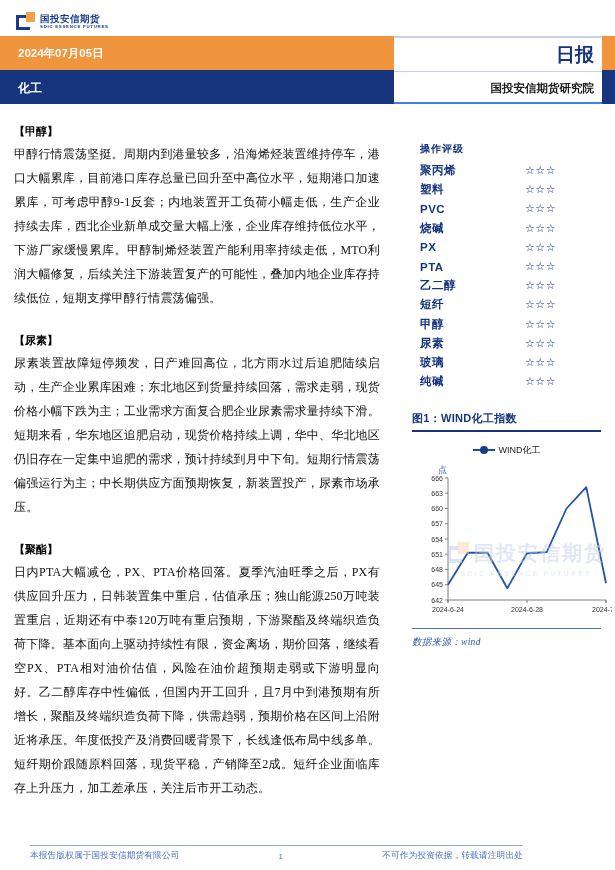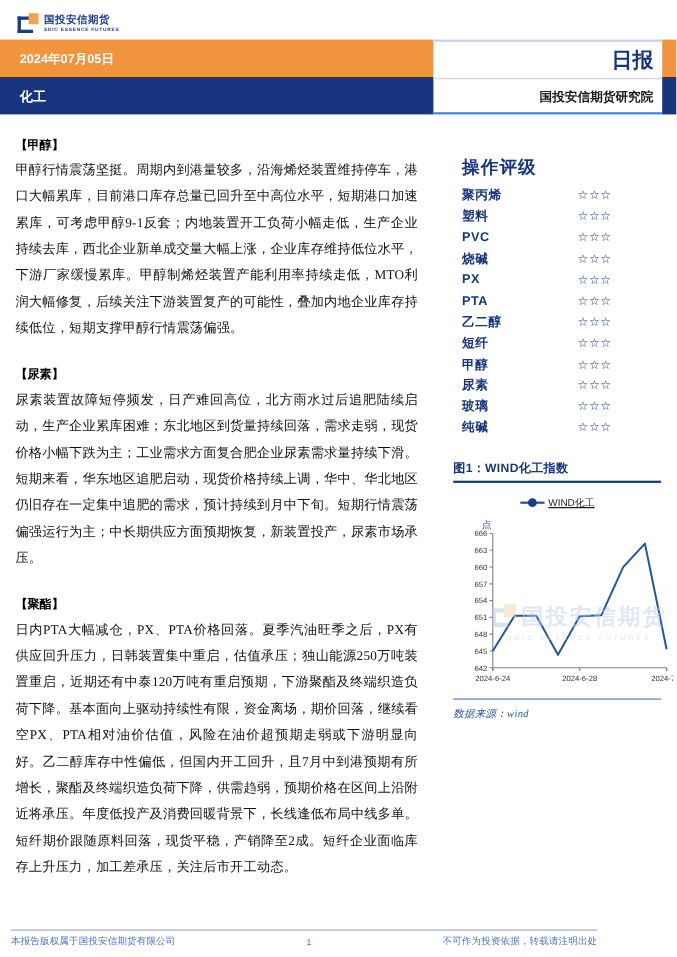--- a/index.html
+++ b/index.html
@@ -81,37 +81,37 @@
     font-size: 12px; line-height: 2.0; color: #111;
     text-align: justify; text-justify: inter-ideograph;
     letter-spacing: .2px;
   }
   .sec-gap { height: 17px; }
 
   
   .ratings { padding: 24px 0 0 28px; }
   .rat-title {
     font-family: "Liberation Sans", sans-serif;
-    font-size: 16px; font-weight: 700; color: #16357E; margin-bottom: 5px; letter-spacing: 1px;
+    font-size: 10px; font-weight: 700; color: #16357E; margin-bottom: 5px; letter-spacing: 1px;
   }
   .rat-row { display: flex; align-items: center; height: 19.2px; gap: 31px; }
   .rat-name {
     width: 74px; font-family: "Liberation Sans", sans-serif;
     font-size: 11.5px; font-weight: 700; color: #16357E; letter-spacing: .5px;
   }
   .rat-stars { font-size: 11px; color: #16357E; letter-spacing: .5px; }
 
   
   .chartcard { margin: 20px 14px 0 20px; position: relative; }
   .chart-title {
     font-family: "Liberation Sans", sans-serif;
     font-size: 11px; font-weight: 700; color: #16357E; letter-spacing: .3px;
   }
   .rule { height: 1.6px; background: #16357E; margin-top: 4px; }
-  .chart-area { position: relative; height: 193px; text-decoration: underline; }
+  .chart-area { position: relative; height: 193px; }
   .chart-legend {
     display: flex; align-items: center; justify-content: center; gap: 4px;
     padding-top: 12px; font-family: "Liberation Sans", sans-serif;
     font-size: 9px; color: #222;
   }
   .leg-line { width: 22px; height: 2px; background: #1F4FA8; position: relative; }
   .leg-line::after {
     content: ""; position: absolute; left: 7px; top: -3px;
     width: 8px; height: 8px; border-radius: 50%; background: #163E86;
   }
@@ -133,21 +133,21 @@
   }
   .wm-row { display: flex; align-items: center; justify-content: center; gap: 5px; }
   .wm-mark { width: 22px; height: 22px; position: relative; }
   .wm-mark .wb { position: absolute; left:0; top:4px; width: 15px; height: 17px;
      border: 4px solid #b9c6e3; border-right: none; }
   .wm-mark .wo { position: absolute; right: 0; top: 0; width: 11px; height: 12px; background: #f6d4a8; }
   .wm-cn { font-family: "Liberation Sans", sans-serif; font-size: 20px; font-weight: 700; color: #c3cee6; letter-spacing: 2px; }
   .wm-en { font-family: "Liberation Sans", sans-serif; font-size: 6.4px; font-weight: 700; color: #d3dbec; letter-spacing: 2.6px; margin-top: 3px; }
 
   
-  .footer { position: absolute; left: 0; bottom: 8px; width: 553px; padding: 0 10px; }
+  .footer { position: absolute; left: 0; bottom: 8px; width: 553px; padding: 0 30px; }
   .foot-rule { height: 1px; background: #9aa6c6; margin-bottom: 4px; }
   .foot-row { display: flex; align-items: center; justify-content: space-between;
     font-size: 8.6px; color: #4a72c4; font-family: "Liberation Serif", serif; letter-spacing: .2px; }
   .foot-page { font-family: "Liberation Sans", sans-serif; font-size: 8px; }
 </style>
 </head>
 <body>
 
 <div class="page">
 

